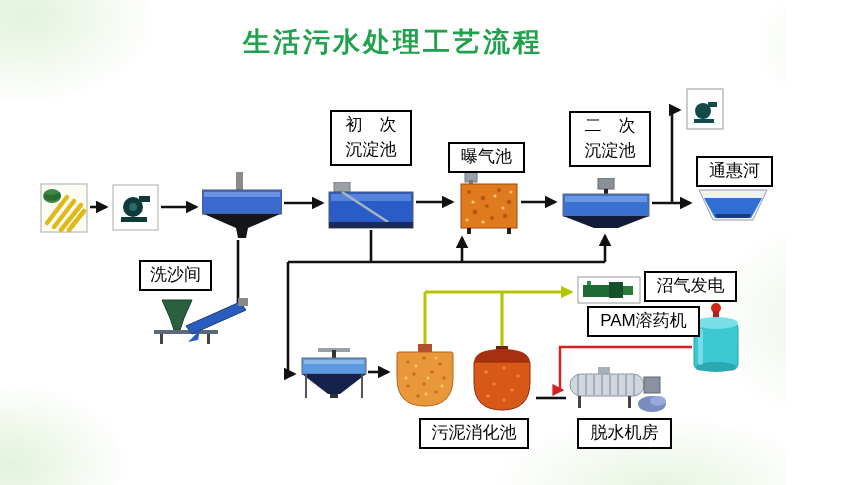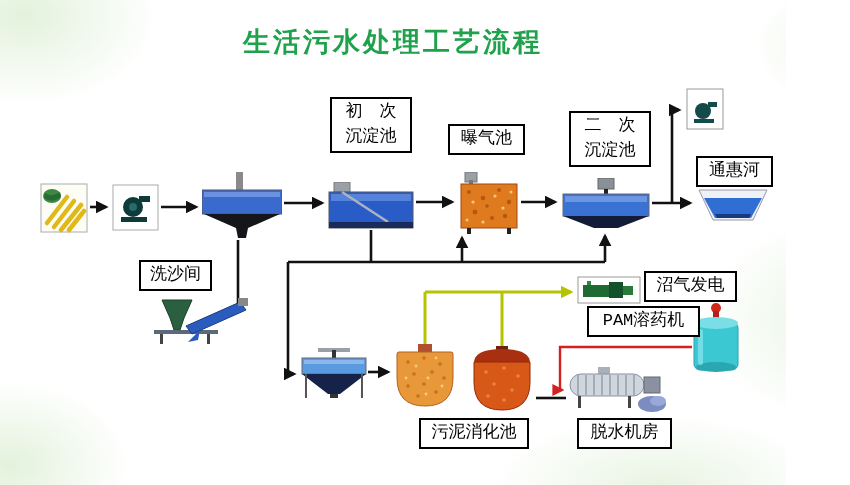--- a/index.html
+++ b/index.html
@@ -1,19 +1,19 @@
 <!DOCTYPE html>
 <html><head>
 <meta charset="utf-8">
 <style>
   *{margin:0;padding:0;box-sizing:border-box}
   body{background:#fff}
   .stage{
     position:relative;width:786px;height:485px;overflow:hidden;
-    font-family:Liberation Mono, monospace;
+    font-family:Liberation Sans, sans-serif;
     background:
       radial-gradient(ellipse 190px 130px at 25px 15px, #e3f2dc 0%, rgba(227,242,220,0) 70%),
       radial-gradient(ellipse 170px 120px at 10px 465px, #e3f2dc 0%, rgba(227,242,220,0) 70%),
       radial-gradient(ellipse 200px 150px at 845px 320px, #e8f4e2 0%, rgba(232,244,226,0) 70%),
       radial-gradient(ellipse 240px 100px at 660px 485px, #e8f4e2 0%, rgba(232,244,226,0) 70%),
       radial-gradient(ellipse 130px 90px at 845px 45px, #eaf5e4 0%, rgba(234,245,228,0) 70%),
       #ffffff;
   }
   .title{
     position:absolute;top:24px;left:0;width:100%;text-align:center;
@@ -276,23 +276,23 @@
     <svg width="48" height="74" viewBox="0 0 48 74">
       <circle cx="24" cy="6" r="5" fill="#d02818"></circle>
       <rect x="21" y="9" width="6" height="9" fill="#b02020"></rect>
       <rect x="2" y="20" width="44" height="48" rx="6" fill="#3cc8d2" stroke="#28a2ac"></rect>
       <ellipse cx="24" cy="21" rx="22" ry="6" fill="#7adee6"></ellipse>
       <ellipse cx="24" cy="65" rx="20" ry="5" fill="#2aa8b2"></ellipse>
       <rect x="6" y="27" width="5" height="36" rx="2.5" fill="#8ae6ec" opacity="0.7"></rect>
     </svg>
   </div>
 
-  <div class="label" style="left:330px;top:97px;width:82px;height:56px">初　次
+  <div class="label" style="left:330px;top:110px;width:82px;height:56px">初　次
 沉淀池</div>
-  <div class="label" style="left:448px;top:124px;width:77px;height:31px">曝气池</div>
+  <div class="label" style="left:448px;top:142px;width:77px;height:31px">曝气池</div>
   <div class="label" style="left:569px;top:111px;width:82px;height:56px">二　次
 沉淀池</div>
   <div class="label" style="left:139px;top:260px;width:73px;height:31px">洗沙间</div>
   <div class="label" style="left:696px;top:156px;width:77px;height:31px">通惠河</div>
   <div class="label" style="left:577px;top:418px;width:95px;height:31px">脱水机房</div>
   <div class="label" style="left:419px;top:418px;width:110px;height:31px">污泥消化池</div>
   <div class="label" style="left:644px;top:271px;width:93px;height:31px">沼气发电</div>
   <div class="label" style="left:587px;top:306px;width:113px;height:31px">PAM溶药机</div>
 
 </div>

